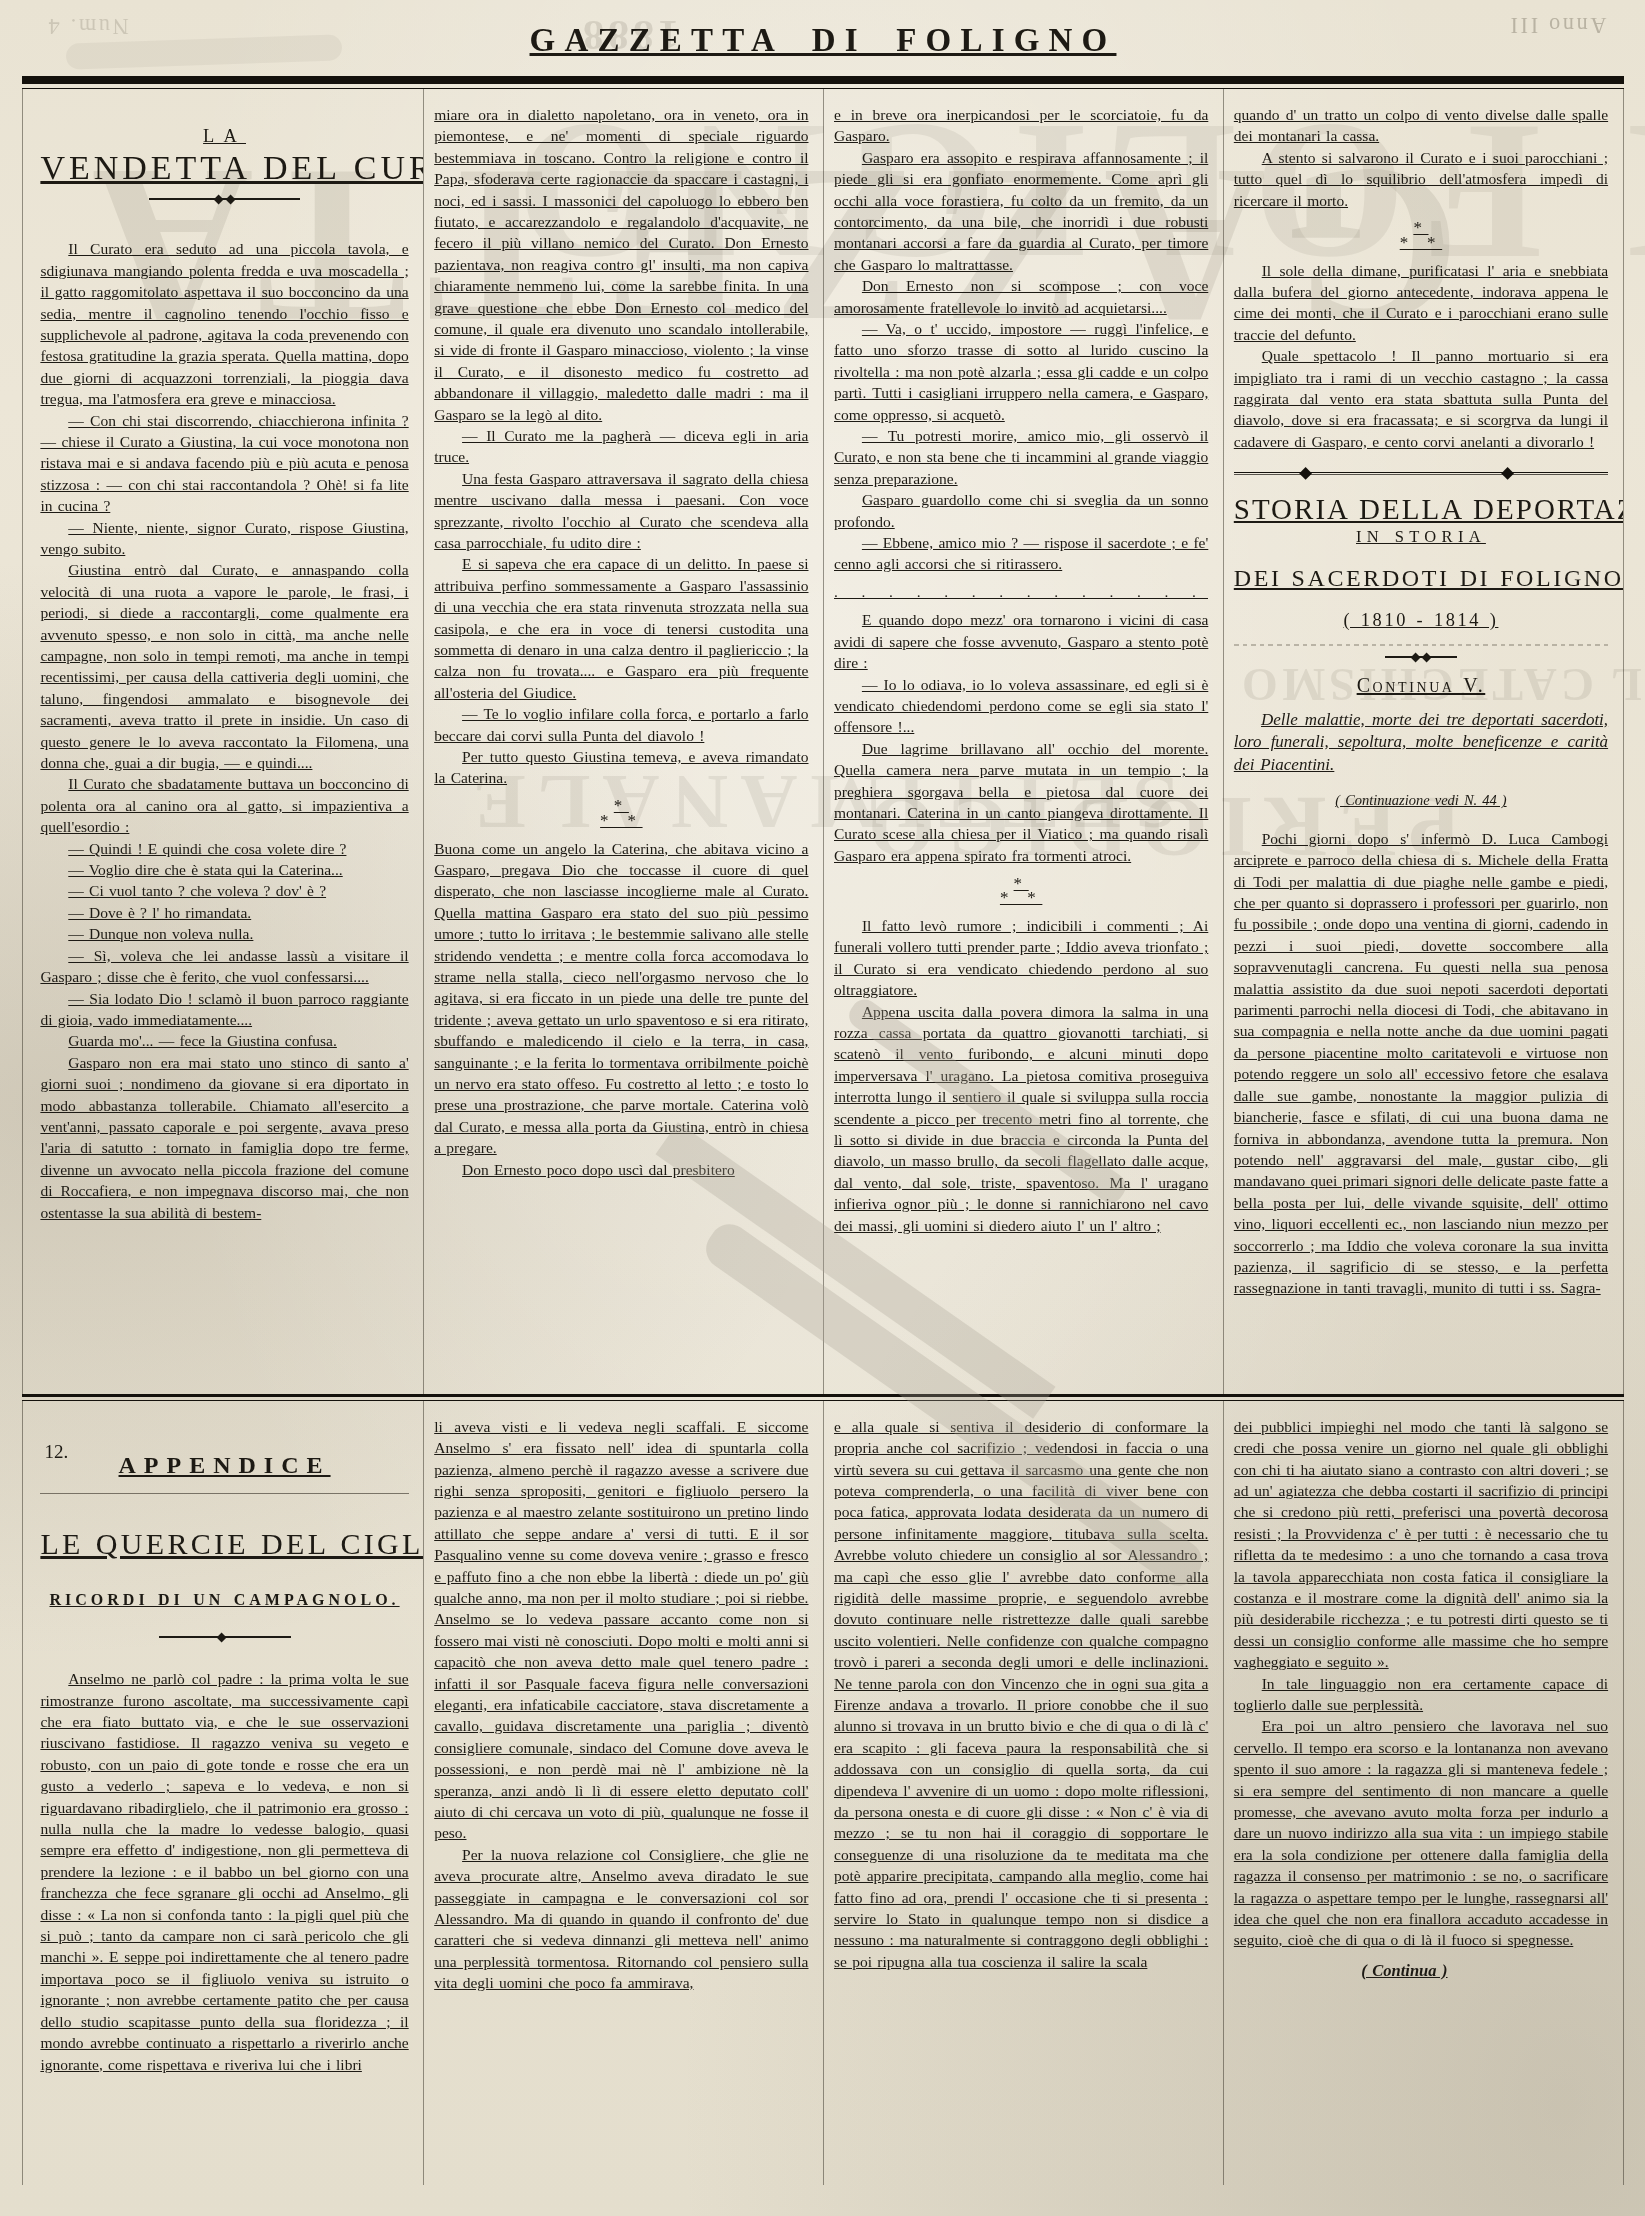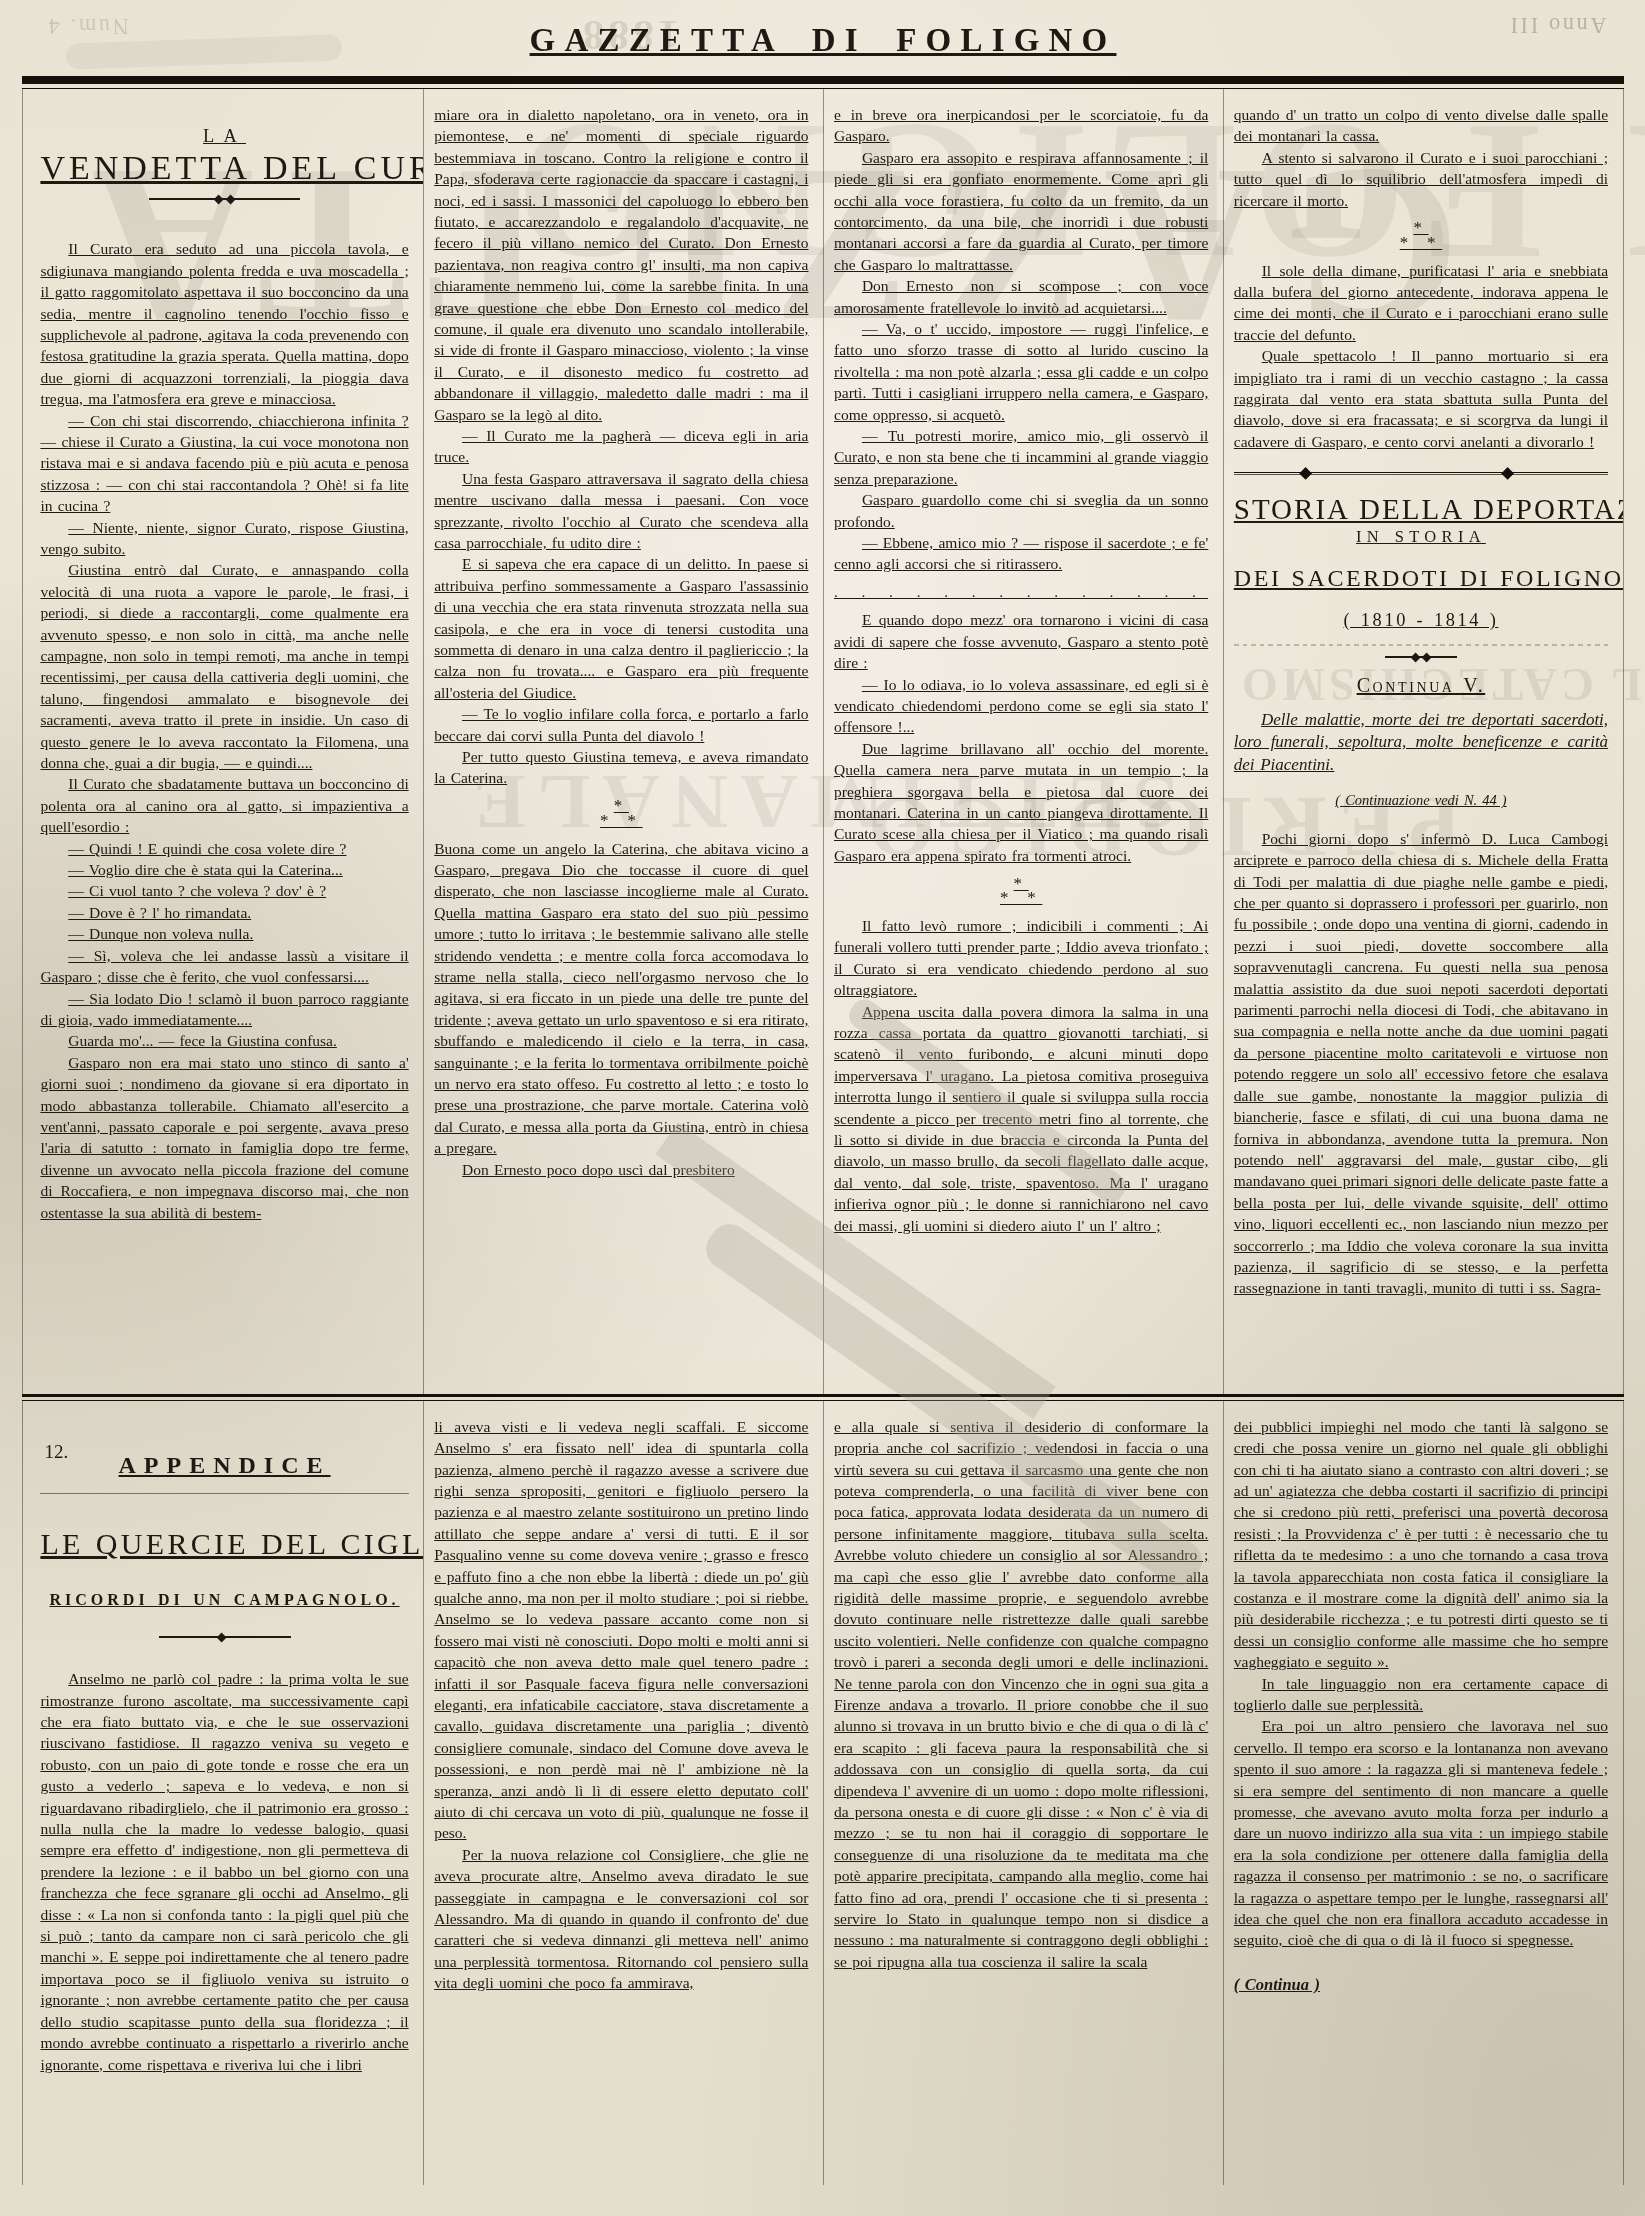--- a/index.html
+++ b/index.html
@@ -124,21 +124,21 @@
   
   .app-head{position:relative;padding-top:39px;}
   .app-number{position:absolute;left:4px;top:25px;font-size:19px;}
   .app-label{text-align:center;font-size:24px;font-weight:bold;letter-spacing:8px;margin:0 0 17px;}
   .app-rule{height:1.3px;background:rgba(35,30,20,.55);margin:0 0 39px;}
   .app-title{text-align:center;font-size:30px;font-weight:normal;letter-spacing:3.3px;margin:0 0 34px;white-space:nowrap;}
   .app-subtitle{text-align:center;font-size:16px;font-weight:bold;letter-spacing:4px;margin:0 0 26px;}
   .app-orn{position:relative;height:2px;background:#1d1a14;width:132px;margin:0 auto 30px;}
   .app-orn::before{content:"";position:absolute;top:-2.6px;left:calc(50% - 6.6px);width:7.2px;height:7.2px;background:#1d1a14;transform:rotate(45deg);}
 
-  .continua{font-style:italic;font-weight:bold;text-align:left;padding-right:33px;margin-top:23px;text-indent:0;font-size:16.5px;}
+  .continua{font-style:italic;font-weight:bold;text-align:center;padding-right:33px;margin-top:9px;text-indent:0;font-size:16.5px;}
 </style>
 </head>
 <body>
 
 <div class="page">
 
   <div class="ghost g-numleft">Num. 4</div>
   <div class="ghost g-annoright">Anno III</div>
   <div class="ghost g-mast">1888</div>
   <div class="ghost g-big1">GAZZETTA</div>

